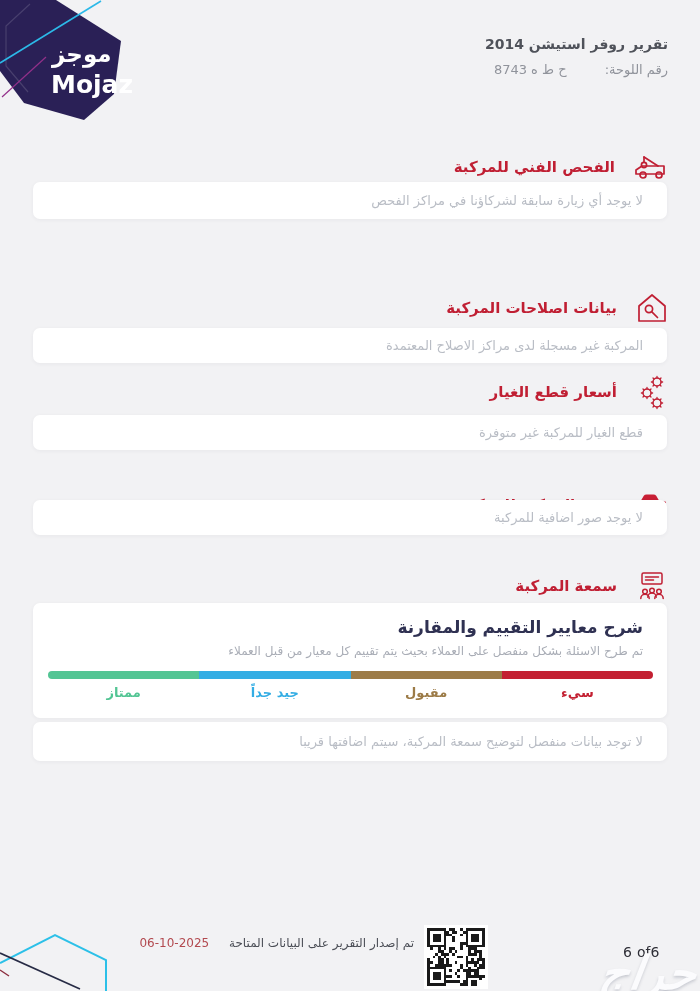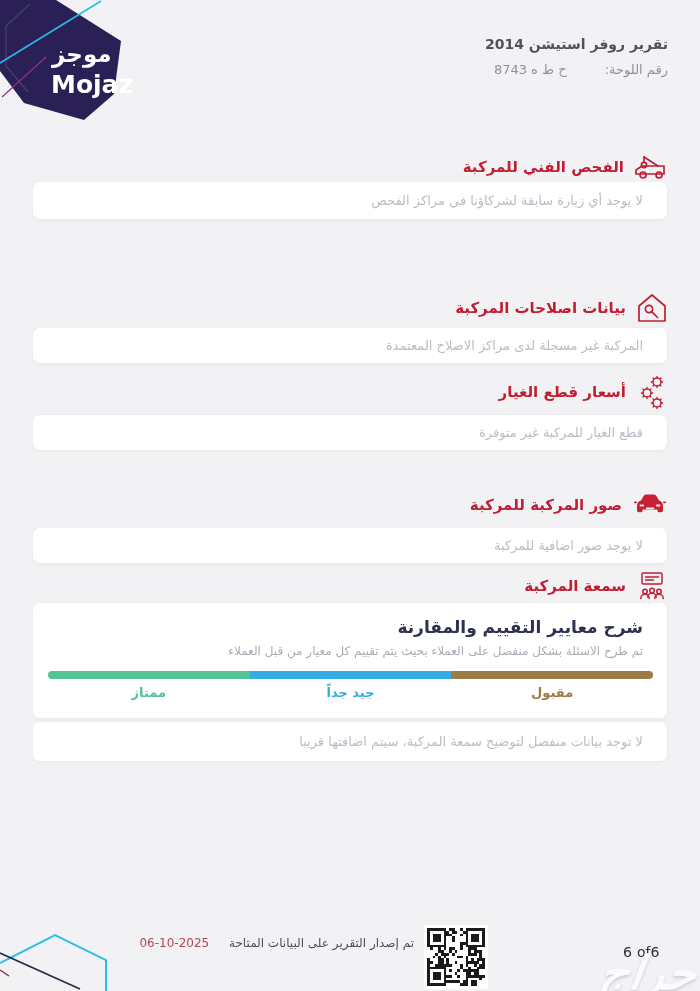--- a/index.html
+++ b/index.html
@@ -5,21 +5,21 @@
   html,body{margin:0;padding:0;background:#e8e8ea;}
   #page{position:relative;width:700px;height:991px;background:#f2f2f4;overflow:hidden;
         font-family:"DejaVu Sans",sans-serif;margin:0 auto;}
   
   #logo{position:absolute;left:0;top:0;}
   .header-info{position:absolute;right:32px;top:36px;direction:rtl;text-align:right;}
   .report-title{font-size:14px;font-weight:bold;color:#4f525a;}
   .plate-row{margin-top:10px;font-size:13px;color:#90939b;}
   .plate-value{margin-right:34px;}
   
-  .section-head{position:absolute;right:32px;display:flex;direction:rtl;align-items:center;gap:10px;height:36px;}
+  .section-head{position:absolute;right:32px;display:flex;direction:rtl;align-items:center;gap:19px;height:36px;}
   .section-title{color:#c01f33;font-weight:bold;font-size:15px;white-space:nowrap;}
   .note-box{position:absolute;left:33px;width:634px;background:#ffffff;border-radius:7px;
             box-shadow:0 1px 4px rgba(40,40,60,.05);display:flex;align-items:center;direction:rtl;
             padding:0 24px;box-sizing:border-box;color:#b9bdc5;font-size:13px;white-space:nowrap;}
   
   .ratings-panel{position:absolute;left:33px;top:603px;width:634px;height:115px;background:#fff;
                  border-radius:7px;box-shadow:0 1px 4px rgba(40,40,60,.05);box-sizing:border-box;}
   .r-title{margin:14px 24px 0;text-align:right;direction:rtl;font-size:17px;font-weight:bold;color:#2f3152;}
   .r-sub{margin:7px 24px 0;text-align:right;direction:rtl;font-size:12px;color:#a9adb6;}
   .scale{display:flex;direction:rtl;margin:13px 14px 0 15px;}
@@ -119,21 +119,21 @@
     <svg width="36" height="24" viewBox="0 0 36 24">
       <path fill="#c81f35" d="M5,13 q0,-4.5 4,-5.6 l2.8,-4.6 Q12.7,1.4 14.6,1.4 h6.8 q1.9,0 2.8,1.4 L27,7.4 q4,1.1 4,5.6 v4.4 q0,1.8 -1.8,1.8 h-2 q-1.8,0 -1.8,-1.8 v-0.8 H10.6 v0.8 q0,1.8 -1.8,1.8 h-2 Q5,19.2 5,17.4 Z"></path>
       <rect x="7.6" y="11.4" width="4.6" height="2" rx="1" fill="#f2f2f4"></rect>
       <rect x="23.8" y="11.4" width="4.6" height="2" rx="1" fill="#f2f2f4"></rect>
       <rect x="13.8" y="14.6" width="8.4" height="1.6" rx="0.8" fill="#f2f2f4"></rect>
       <rect x="2" y="8.4" width="3" height="1.8" rx="0.9" fill="#c81f35"></rect>
       <rect x="31" y="8.4" width="3" height="1.8" rx="0.9" fill="#c81f35"></rect>
     </svg>
     <span class="section-title">صور المركبة للمركبة</span>
   </div>
-  <div class="note-box" style="top:528px;height:35px;padding-left:14px;">
+  <div class="note-box" style="top:500px;height:35px;padding-left:14px;">
     <span>لا يوجد صور اضافية للمركبة</span>
   </div>
 
   <div class="section-head" style="top:568px;">
     <svg width="32" height="32" viewBox="0 0 32 32" fill="none" stroke="#c01f33" stroke-width="1.5" stroke-linecap="round" stroke-linejoin="round">
       <rect x="6" y="3" width="20" height="11" rx="1.5"></rect>
       <path d="M9.5,7 h13 M9.5,10 h8"></path>
       <circle cx="9" cy="21.5" r="2.3"></circle>
       <circle cx="16" cy="20.5" r="2.3"></circle>
       <circle cx="23" cy="21.5" r="2.3"></circle>
@@ -141,20 +141,24 @@
       <path d="M11.8,27.2 a4.2,4.2 0 0 1 8.4,0"></path>
       <path d="M18.8,28.5 a4.2,4.2 0 0 1 8.4,0"></path>
     </svg>
     <span class="section-title">سمعة المركبة</span>
   </div>
 
   <div class="ratings-panel">
     <div class="r-title">شرح معايير التقييم والمقارنة</div>
     <div class="r-sub">تم طرح الاسئلة بشكل منفصل على العملاء بحيث يتم تقييم كل معيار من قبل العملاء</div>
     <div class="scale">
+      <div class="scale-col">
+        <div class="seg" style="background: rgb(195, 32, 50);"></div>
+        <div class="seg-label" style="color: rgb(195, 32, 50);">سيء</div>
+      </div>
       <div class="scale-col">
         <div class="seg" style="background: rgb(156, 123, 71);"></div>
         <div class="seg-label" style="color: rgb(156, 123, 71);">مقبول</div>
       </div>
       <div class="scale-col">
         <div class="seg" style="background: rgb(51, 173, 228);"></div>
         <div class="seg-label" style="color: rgb(51, 173, 228);">جيد جداً</div>
       </div>
       <div class="scale-col">
         <div class="seg" style="background: rgb(83, 197, 148);"></div>

